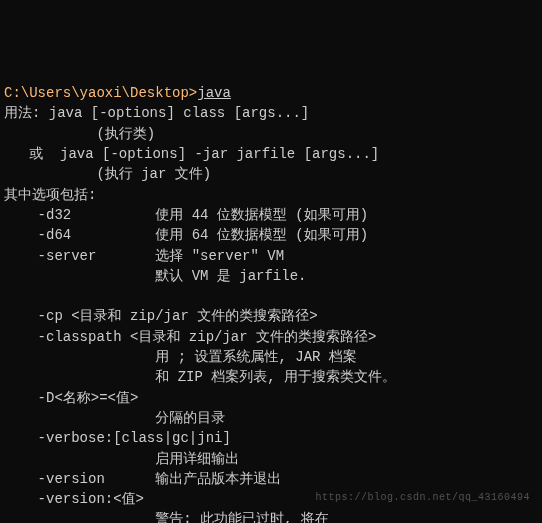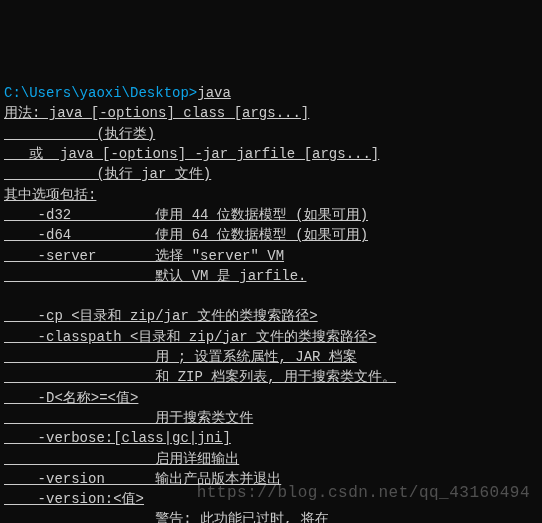--- a/index.html
+++ b/index.html
@@ -12,30 +12,30 @@
       color: #cccccc;
       font-family: 'Consolas', 'Courier New', monospace;
       font-size: 14px;
       line-height: 1.45;
       width: 542px;
       height: 523px;
       overflow: hidden;
       white-space: pre;
       padding: 2px 4px;
     }
-    .prompt-path { color: #0ea5e9; }
+    .prompt-path { color: #fdba74; }
     .command { color: #cccccc; text-decoration: underline; }
-    .output { color: #cccccc; text-decoration: underline; }
+    .output { color: #cccccc; }
     .watermark {
       position: absolute;
       bottom: 18px;
       right: 12px;
       color: #888888;
       opacity: 0.55;
-      font-size: 16px;
+      font-size: 10px;
       letter-spacing: 0.5px;
       text-align: center;
     }
   </style>
 </head>
 <body>
 
 
 
 <div><span class="prompt-path">C:\Users\yaoxi\Desktop&gt;</span><span class="command">java</span>
@@ -47,21 +47,21 @@
 <span class="output">    -d32          使用 44 位数据模型 (如果可用)</span>
 <span class="output">    -d64          使用 64 位数据模型 (如果可用)</span>
 <span class="output">    -server       选择 "server" VM</span>
 <span class="output">                  默认 VM 是 jarfile.</span>
 <span class="output"></span>
 <span class="output">    -cp &lt;目录和 zip/jar 文件的类搜索路径&gt;</span>
 <span class="output">    -classpath &lt;目录和 zip/jar 文件的类搜索路径&gt;</span>
 <span class="output">                  用 ; 设置系统属性, JAR 档案</span>
 <span class="output">                  和 ZIP 档案列表, 用于搜索类文件。</span>
 <span class="output">    -D&lt;名称&gt;=&lt;值&gt;</span>
-<span class="output">                  用于搜索类文件</span>
+<span class="output">                  分隔的目录</span>
 <span class="output">    -verbose:[class|gc|jni]</span>
 <span class="output">                  启用详细输出</span>
 <span class="output">    -version      输出产品版本并退出</span>
 <span class="output">    -version:&lt;值&gt;</span>
 <span class="output">                  警告: 此功能已过时, 将在</span>
 
 
 
 
 </div>

